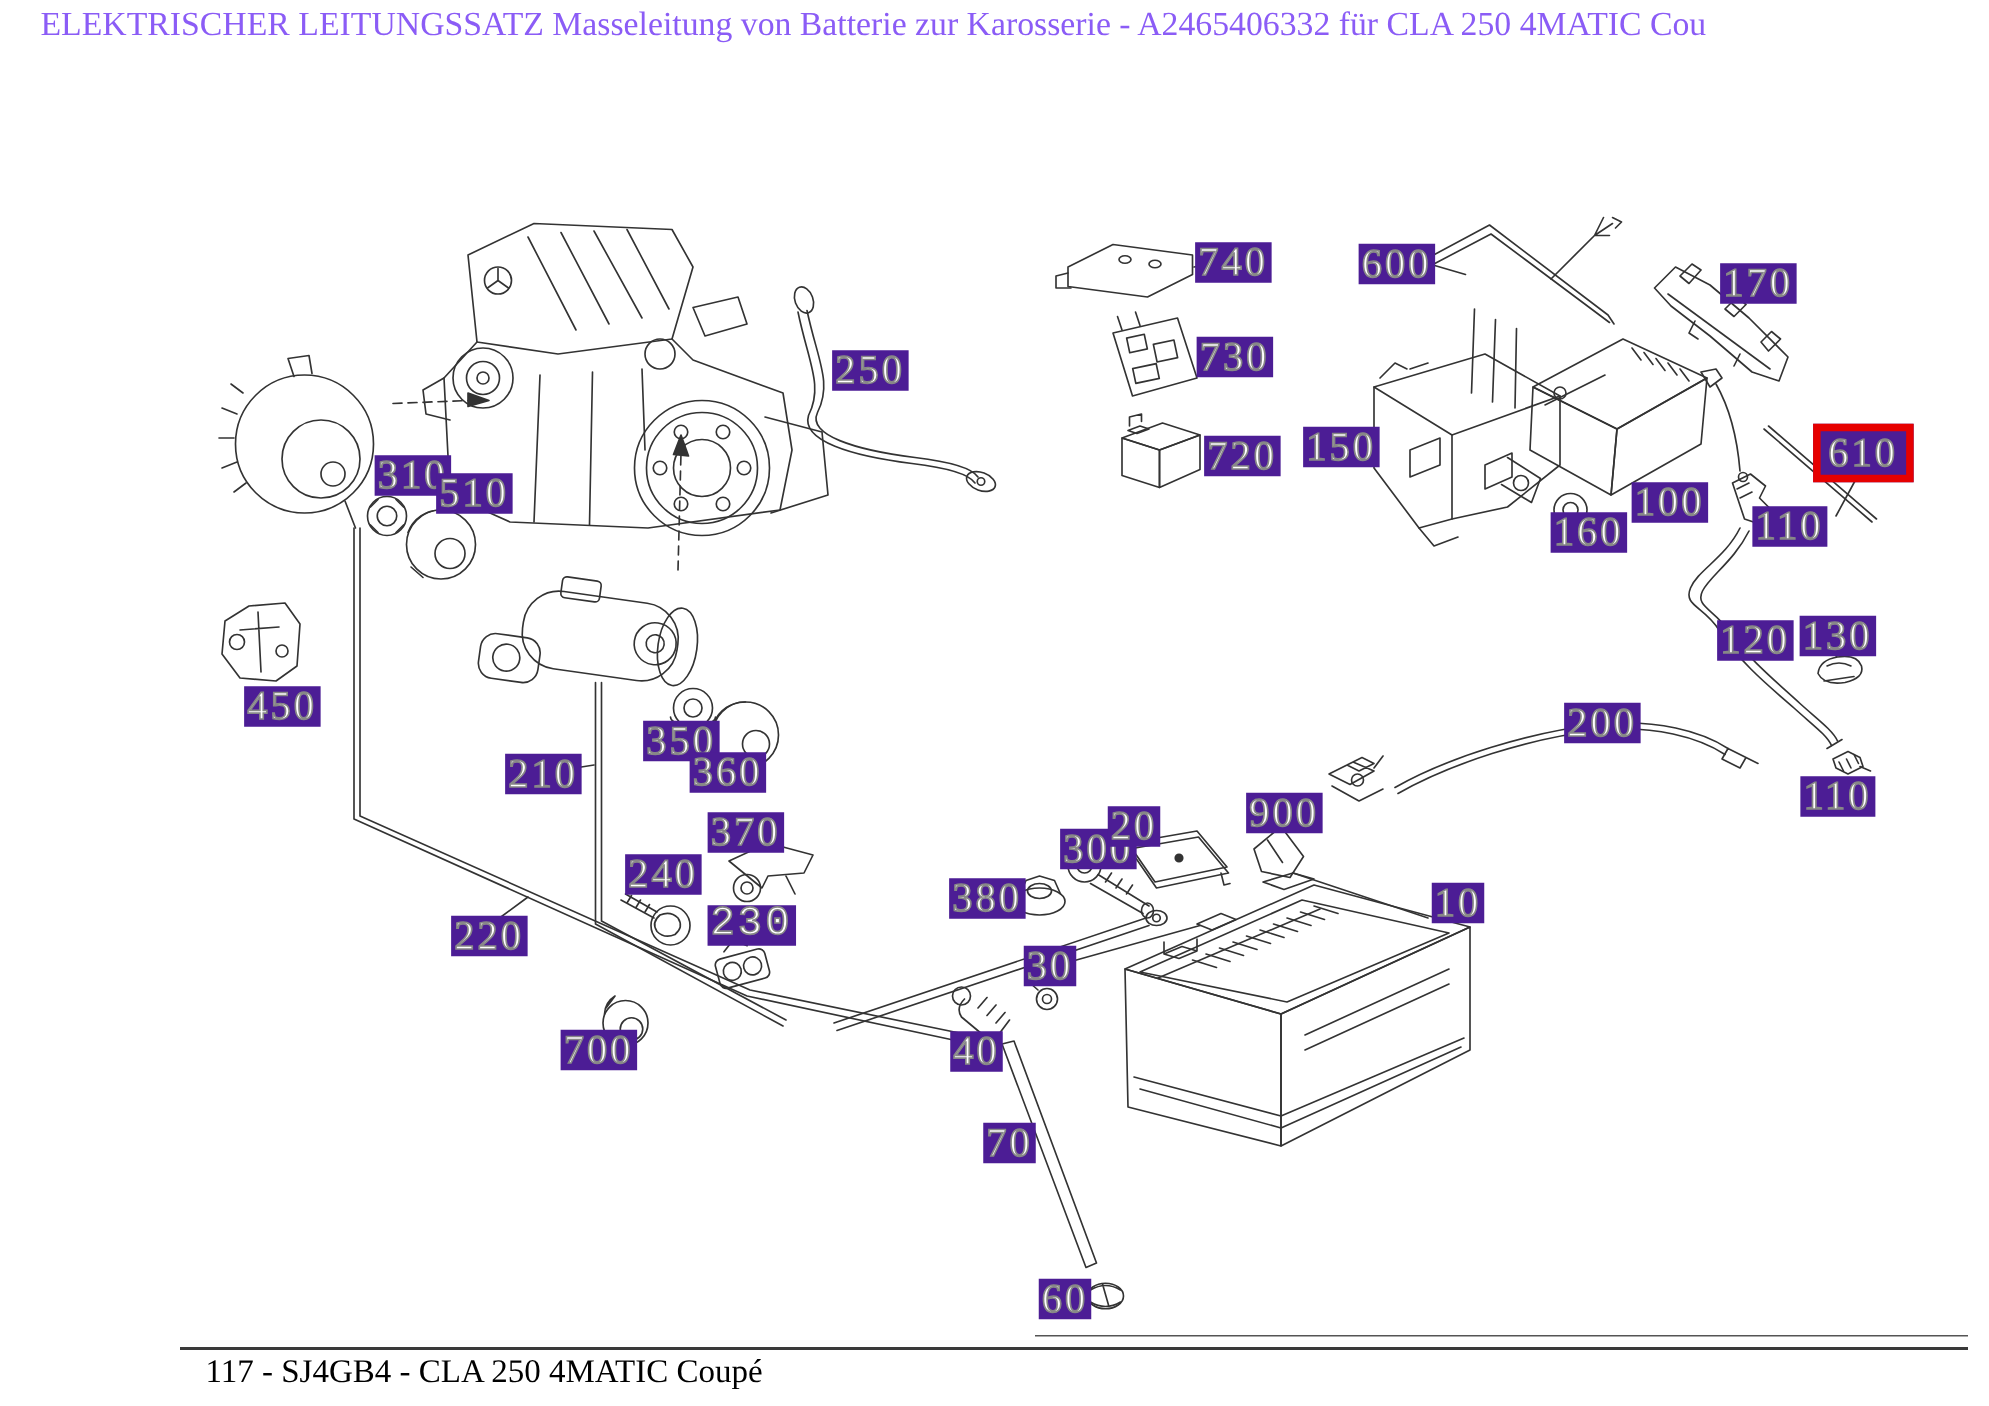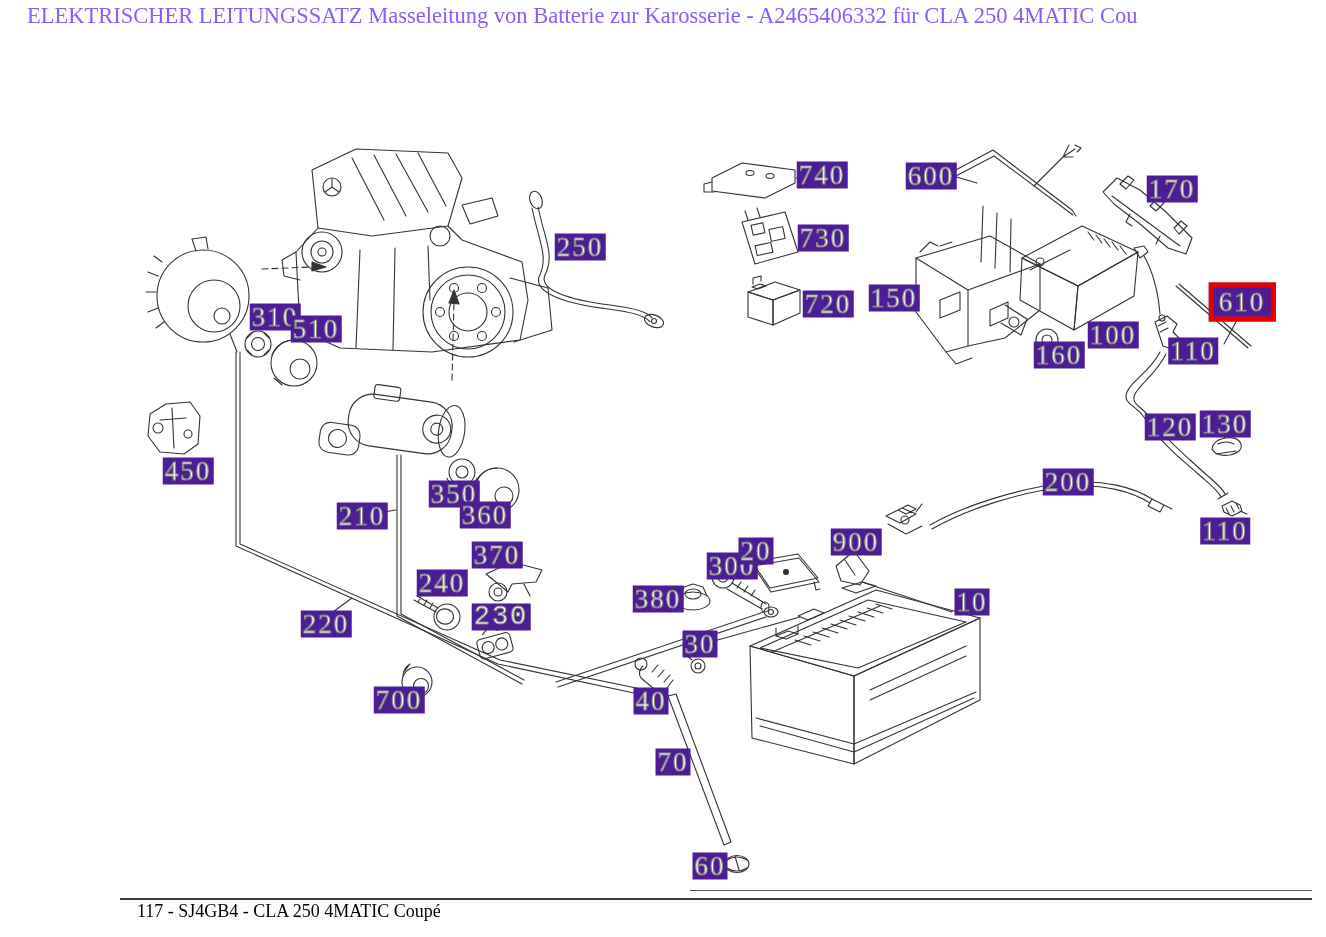--- a/index.html
+++ b/index.html
@@ -19,21 +19,21 @@
     letter-spacing:2px;color:#8f8f8f;
     -webkit-text-fill-color:#ffffff;-webkit-text-stroke:1.1px #878787;
     background:#4c1d95;padding:0 2px;cursor:pointer;user-select:none;
   }
   .part-label.highlighted{
     border:5px solid #3b82f6;padding:1px 5px;z-index:5;
   }
   .footer-rule-main{position:absolute;left:120px;top:898px;width:1192px;height:2px;background:#3a3a3a;}
   .footer-rule-secondary{position:absolute;left:690px;top:890px;width:622px;height:1px;background:#555;}
   .footer-text{
-    position:absolute;left:137px;top:901px;font-size:18px;color:#000;white-space:nowrap;
+    position:absolute;left:137px;top:901px;font-size:22px;color:#000;white-space:nowrap;
   }
 </style>
 </head>
 <body>
 
 <div class="page-title">ELEKTRISCHER LEITUNGSSATZ Masseleitung von Batterie zur Karosserie - A2465406332 für CLA 250 4MATIC Cou</div>
 
 <svg id="diagram-svg" width="1326" height="937" viewBox="0 0 1326 937" fill="none" stroke="#333" stroke-width="1.1" stroke-linecap="round" stroke-linejoin="round">
 
   <g>

